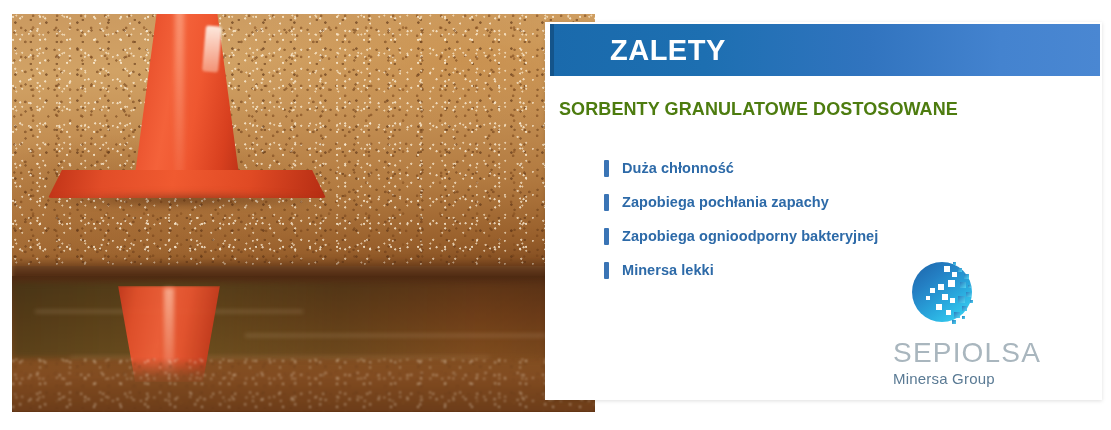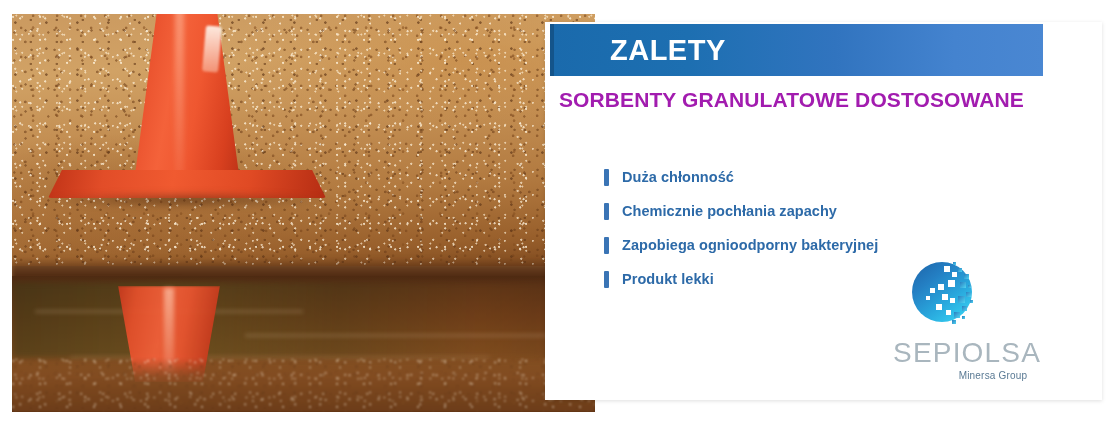--- a/index.html
+++ b/index.html
@@ -185,21 +185,21 @@
     top: 22px;
     width: 557px;
     height: 378px;
     background: #ffffff;
     box-shadow: 0 1px 4px rgba(0,0,0,0.13);
   }
   .title-bar {
     position: absolute;
     left: 550px;
     top: 24px;
-    width: 493px;
+    width: 550px;
     height: 52px;
     background: linear-gradient(90deg, #1a6aac 0%, #1d6fb1 28%, #3174bf 58%, #4483cf 82%, #4a87d2 100%);
   }
   .title-bar-accent {
     position: absolute;
     left: 0; top: 0;
     width: 4px; height: 100%;
     background: #14548a;
   }
   .title-text {
@@ -210,41 +210,40 @@
     color: #ffffff;
     font-size: 29px;
     font-weight: bold;
     letter-spacing: 0.5px;
     white-space: nowrap;
   }
 
   .subtitle {
     position: absolute;
     left: 559px;
-    top: 89px;
+    top: 98px;
     width: 530px;
-    color: #a21caf;
-    font-size: 21px;
+    color: #4d7c0f;
+    font-size: 18px;
     font-weight: bold;
     line-height: 22px;
     letter-spacing: 0.1px;
   }
   .subtitle-line { display: block; white-space: nowrap; }
 
   .bullets {
     position: absolute;
     left: 596px;
     top: 160px;
     width: 500px;
   }
   .bullet-row {
     position: relative;
     height: 34px;
     display: flex;
-    align-items: center;
     padding-left: 8px;
   }
   .bullet-mark {
     width: 5px;
     height: 17px;
     background: #3a74b5;
     flex: 0 0 auto;
     border-radius: 1px;
   }
   .bullet-text {
@@ -280,23 +279,23 @@
     font-size: 28px;
     font-weight: normal;
     letter-spacing: 1.2px;
     line-height: 38px;
   }
   .logo-sub {
     position: absolute;
     left: 0px;
     top: 112px;
     width: 200px;
-    text-align: center;
+    text-align: left;
     color: #5a7a94;
-    font-size: 10px;
+    font-size: 15px;
     letter-spacing: 0.2px;
   }
 </style>
 </head>
 <body>
 
 <div id="canvas">
 
   <div class="photo">
     <div class="photo-gravel-top">
@@ -332,29 +331,29 @@
     <span class="subtitle-line">SORBENTY GRANULATOWE DOSTOSOWANE</span>
   </div>
 
   <div class="bullets">
     <div class="bullet-row">
       <span class="bullet-mark"></span>
       <span class="bullet-text">Duża chłonność</span>
     </div>
     <div class="bullet-row">
       <span class="bullet-mark"></span>
-      <span class="bullet-text">Chemicznie pochłania zapachy</span>
+      <span class="bullet-text">Zapobiega pochłania zapachy</span>
     </div>
     <div class="bullet-row">
       <span class="bullet-mark"></span>
       <span class="bullet-text">Zapobiega ognioodporny bakteryjnej</span>
     </div>
     <div class="bullet-row">
       <span class="bullet-mark"></span>
-      <span class="bullet-text">Produkt lekki</span>
+      <span class="bullet-text">Minersa lekki</span>
     </div>
   </div>
 
   <div class="logo">
     <div class="logo-mark">
       <svg width="74" height="74" viewBox="0 0 74 74" xmlns="http://www.w3.org/2000/svg">
         <defs>
           <linearGradient id="sphereGrad" x1="0" y1="0" x2="0.75" y2="1">
             <stop offset="0%" stop-color="#1d63a8"></stop>
             <stop offset="35%" stop-color="#2480c4"></stop>

